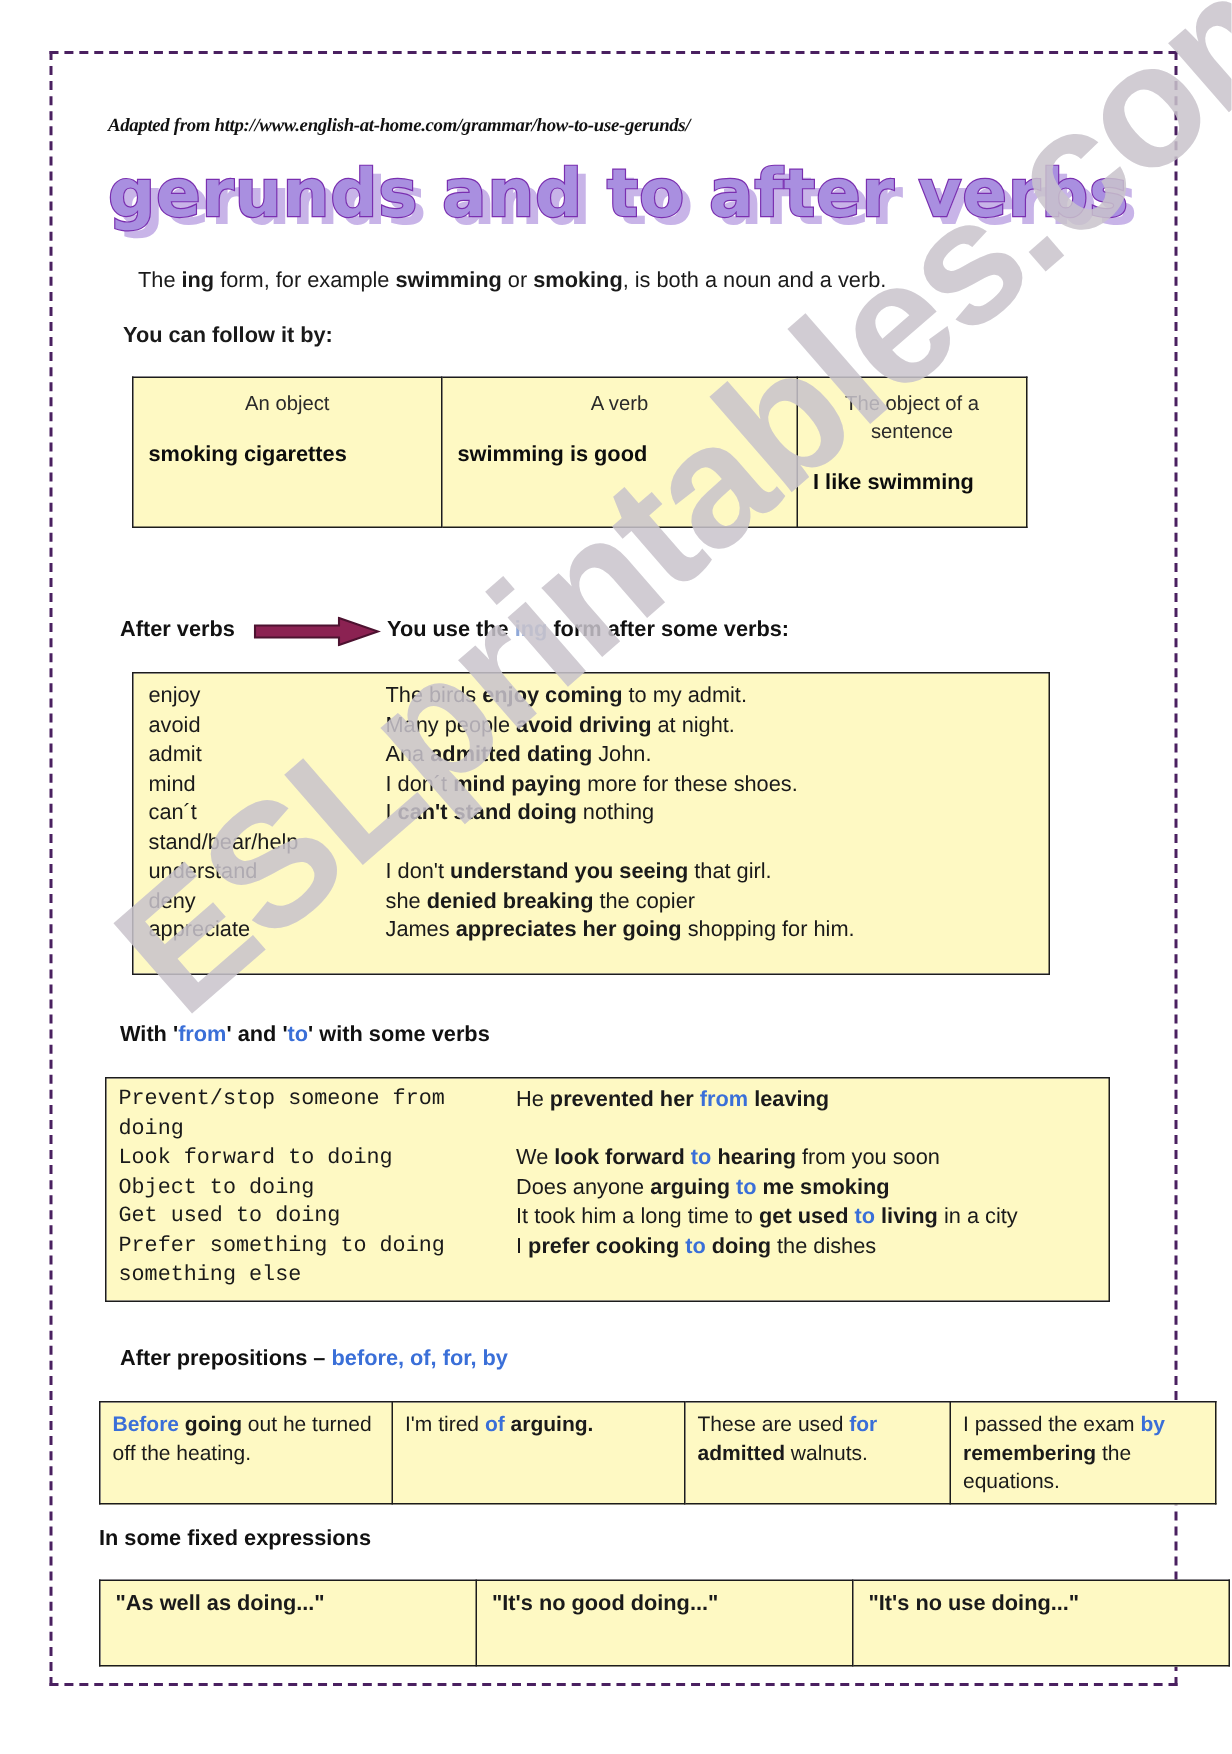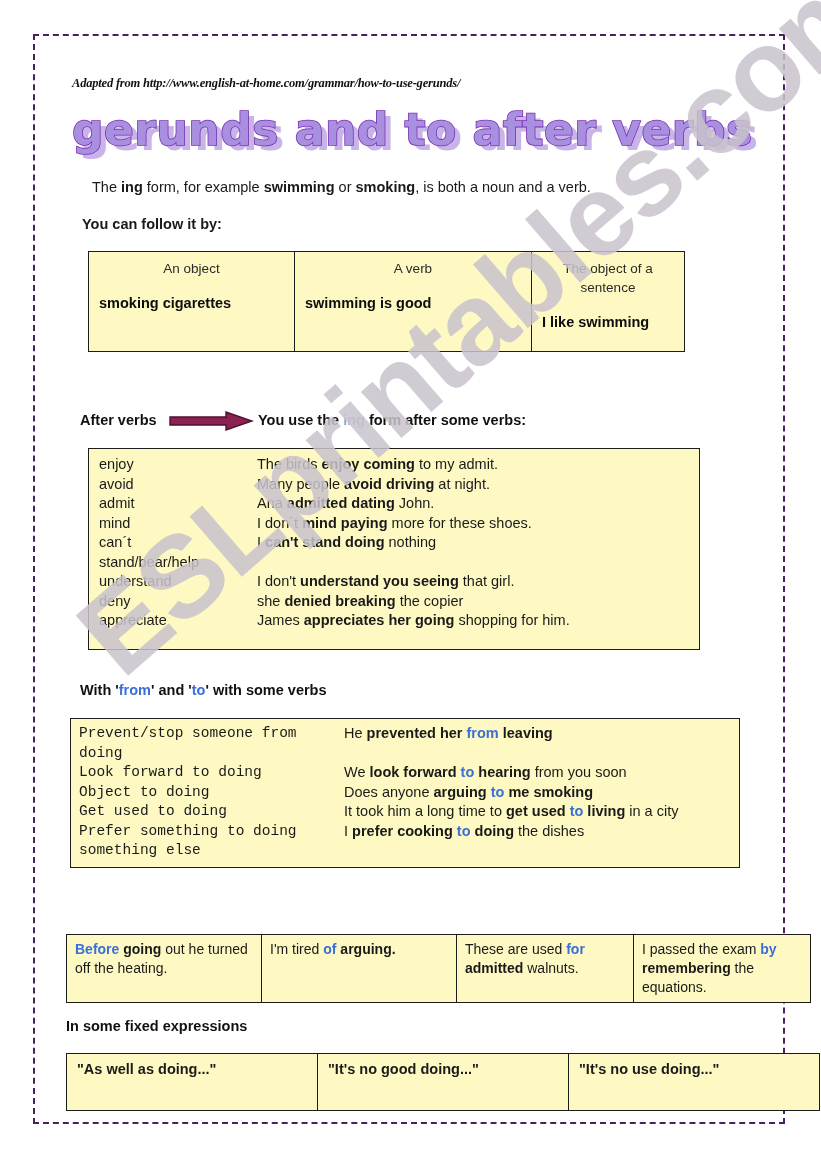--- a/index.html
+++ b/index.html
@@ -400,20 +400,23 @@
                 <div class="frow">
                   <div class="fkey">something else</div>
                   <div class="fsent">&nbsp;</div>
                 </div>
               </div>
         </td>
       </tr>
     </tbody>
       </table>
 
+    <div class="h-prep">
+      <span>After prepositions – </span><span class="blue">before, of, for, by</span>
+    </div>
 
     <table class="tbl" id="tbl-prep">
       <tbody>
           <tr id="prep-row">
             <td style="width: 178px;"><span class="blue-bold">Before</span><span class="b"> going</span><span> out he turned off the heating.</span></td>
             <td style="width: 178px;"><span>I'm tired </span><span class="blue-bold">of</span><span class="b"> arguing.</span></td>
             <td style="width: 160px;"><span>These are used </span><span class="blue-bold">for</span><span class="b"> admitted</span><span> walnuts.</span></td>
             <td style="width: 160px;"><span>I passed the exam </span><span class="blue-bold">by</span><span class="b"> remembering</span><span> the equations.</span></td>
           </tr>
     </tbody>

